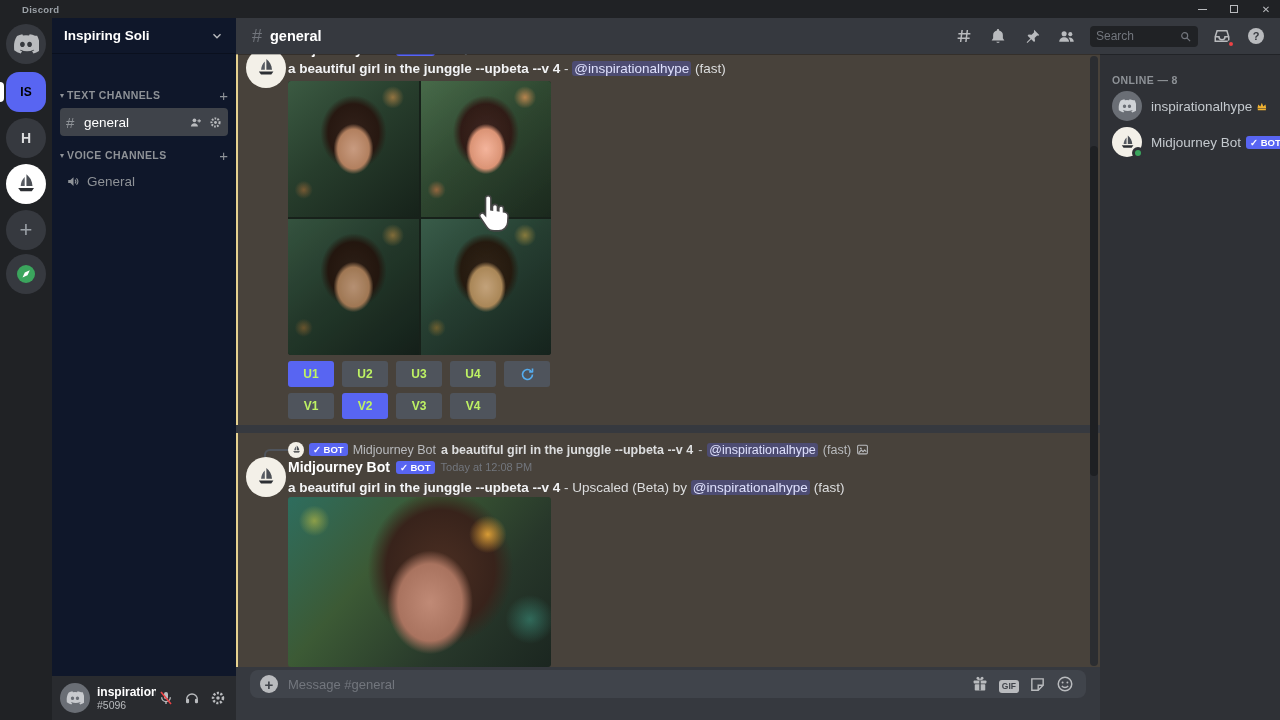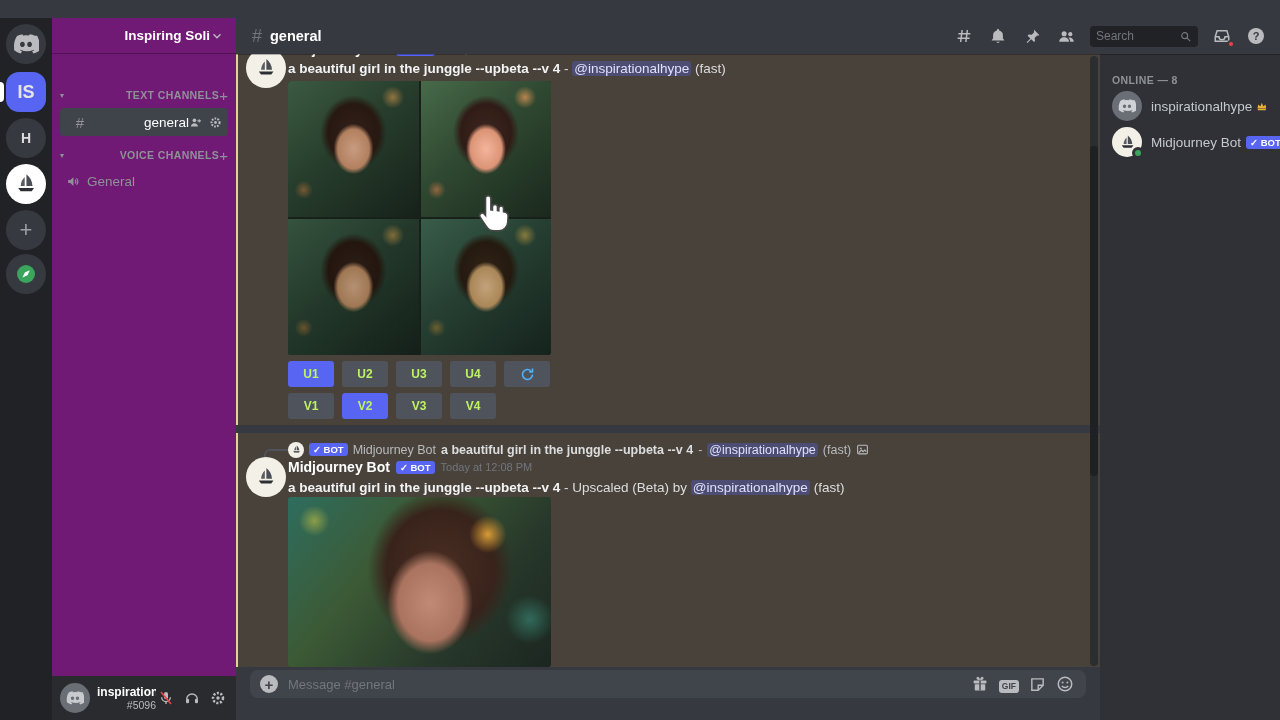--- a/index.html
+++ b/index.html
@@ -14,29 +14,29 @@
   .win-controls { position:absolute; right:6px; top:0; height:18px; display:flex; align-items:center; gap:16px; }
   .win-btn { width:16px; height:14px; display:flex; align-items:center; justify-content:center; color:#b9bbbe; font-size:10px; }
   .min-glyph { width:9px; height:1px; background:#b9bbbe; }
   .max-glyph { width:8px; height:8px; border:1px solid #b9bbbe; }
 
   
   .rail { position:absolute; left:0; top:18px; width:52px; height:702px; background:#202225; z-index:50; }
   .rail-item { position:absolute; left:6px; width:40px; height:40px; border-radius:50%;
                display:flex; align-items:center; justify-content:center; }
   .home-btn { top:6px; background:#36393f; color:#b9bbbe; }
-  .srv-is { top:54px; background:#5865f2; border-radius:13px; color:#e5e5e5; font-weight:bold; font-size:18px; }
+  .srv-is { top:54px; background:#5865f2; border-radius:13px; color:#000000; font-weight:bold; font-size:12px; }
   .srv-h  { top:100px; background:#36393f; color:#dcddde; font-weight:bold; font-size:14px; }
   .srv-boat { top:146px; background:#ffffff; }
   .rail-add { top:192px; background:#36393f; color:#9aa0a6; font-size:22px; font-weight:300; }
   .rail-explore { top:236px; background:#36393f; }
   .rail-pill { position:absolute; left:0; top:64px; width:4px; height:20px; background:#fff; border-radius:0 4px 4px 0; }
 
   
-  .csb { position:absolute; left:52px; top:18px; width:184px; height:702px; background:#701a75; z-index:40;text-align:right; }
+  .csb { position:absolute; left:52px; top:18px; width:184px; height:702px; background:#0f172a; z-index:40; }
   .server-header { height:36px; display:flex; align-items:center; padding:0 12px;
                    border-bottom:1px solid rgba(0,0,0,.28); cursor:pointer; }
   .server-header .name { color:#fff; font-size:13.5px; font-weight:bold; flex:1; }
   .cat { position:absolute; left:8px; right:8px; height:18px; display:flex; align-items:center; color:#8e9297; }
   .cat .caret { font-size:8px; margin-right:3px; }
   .cat .cat-label { font-size:10.5px; font-weight:bold; letter-spacing:.4px; flex:1; }
   .cat .plus { font-size:15px; color:#8e9297; }
   .chan { position:absolute; left:8px; width:168px; height:28px; border-radius:4px;
           display:flex; align-items:center; padding:0 6px; }
   .chan.sel { background:#3f434a; }
@@ -160,20 +160,32 @@
   
   .cursor { position:absolute; left:474px; top:192px; width:38px; height:42px; z-index:70; }
 
   .ic { display:block; }
 </style>
 </head>
 <body>
 
 <div class="screen">
 
+  <div class="titlebar">
+    <span class="appname">Discord</span>
+    <div class="win-controls">
+      <div class="win-btn">
+          <span class="min-glyph"></span>
+        </div>
+      <div class="win-btn">
+          <span class="max-glyph"></span>
+        </div>
+      <div class="win-btn">✕</div>
+    </div>
+  </div>
 
   <div class="rail">
     <div class="rail-item home-btn">
       <svg class="ic" width="26" height="26" viewBox="0 0 24 24">
           <path fill="currentColor" d="M20.3 4.4A19.8 19.8 0 0 0 15.4 3l-.6 1.2a18 18 0 0 0-5.6 0L8.6 3a19.8 19.8 0 0 0-4.9 1.5C.6 9 .8 13.4 1.1 17.8a20 20 0 0 0 6 3l1.3-2.1c-.7-.3-1.4-.6-2-1l.5-.4a14.3 14.3 0 0 0 12.2 0l.5.4c-.6.4-1.3.7-2 1l1.3 2.1a20 20 0 0 0 6-3c.4-5-.7-9.4-2.6-13.4zM8.7 14.8c-1.2 0-2.2-1.1-2.2-2.4s1-2.4 2.2-2.4 2.2 1.1 2.2 2.4-1 2.4-2.2 2.4zm6.6 0c-1.2 0-2.2-1.1-2.2-2.4s1-2.4 2.2-2.4 2.2 1.1 2.2 2.4-1 2.4-2.2 2.4z"></path>
         </svg>
     </div>
     <div class="rail-pill"></div>
     <div class="rail-item srv-is">IS</div>
     <div class="rail-item srv-h">H</div>

